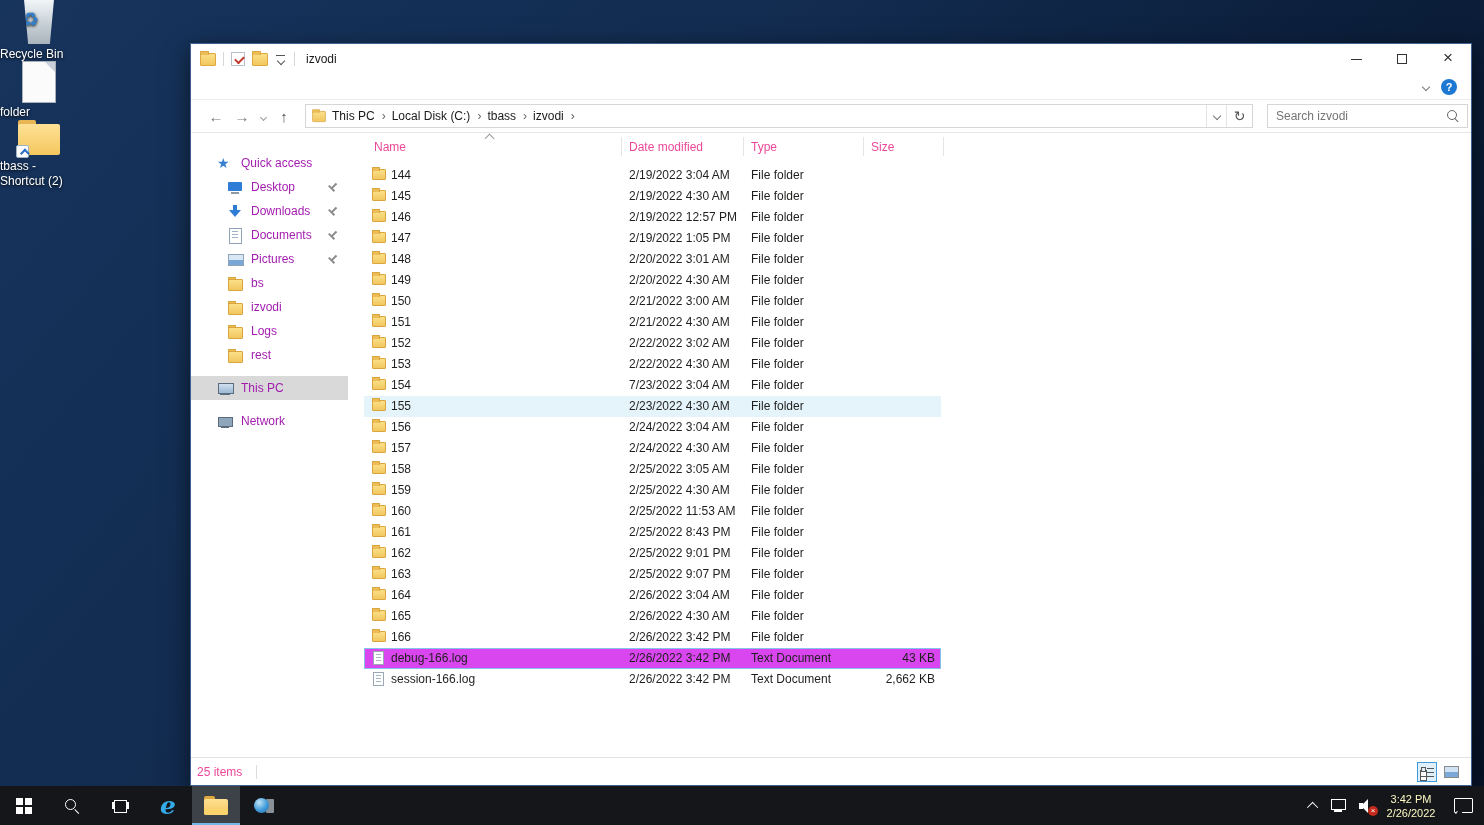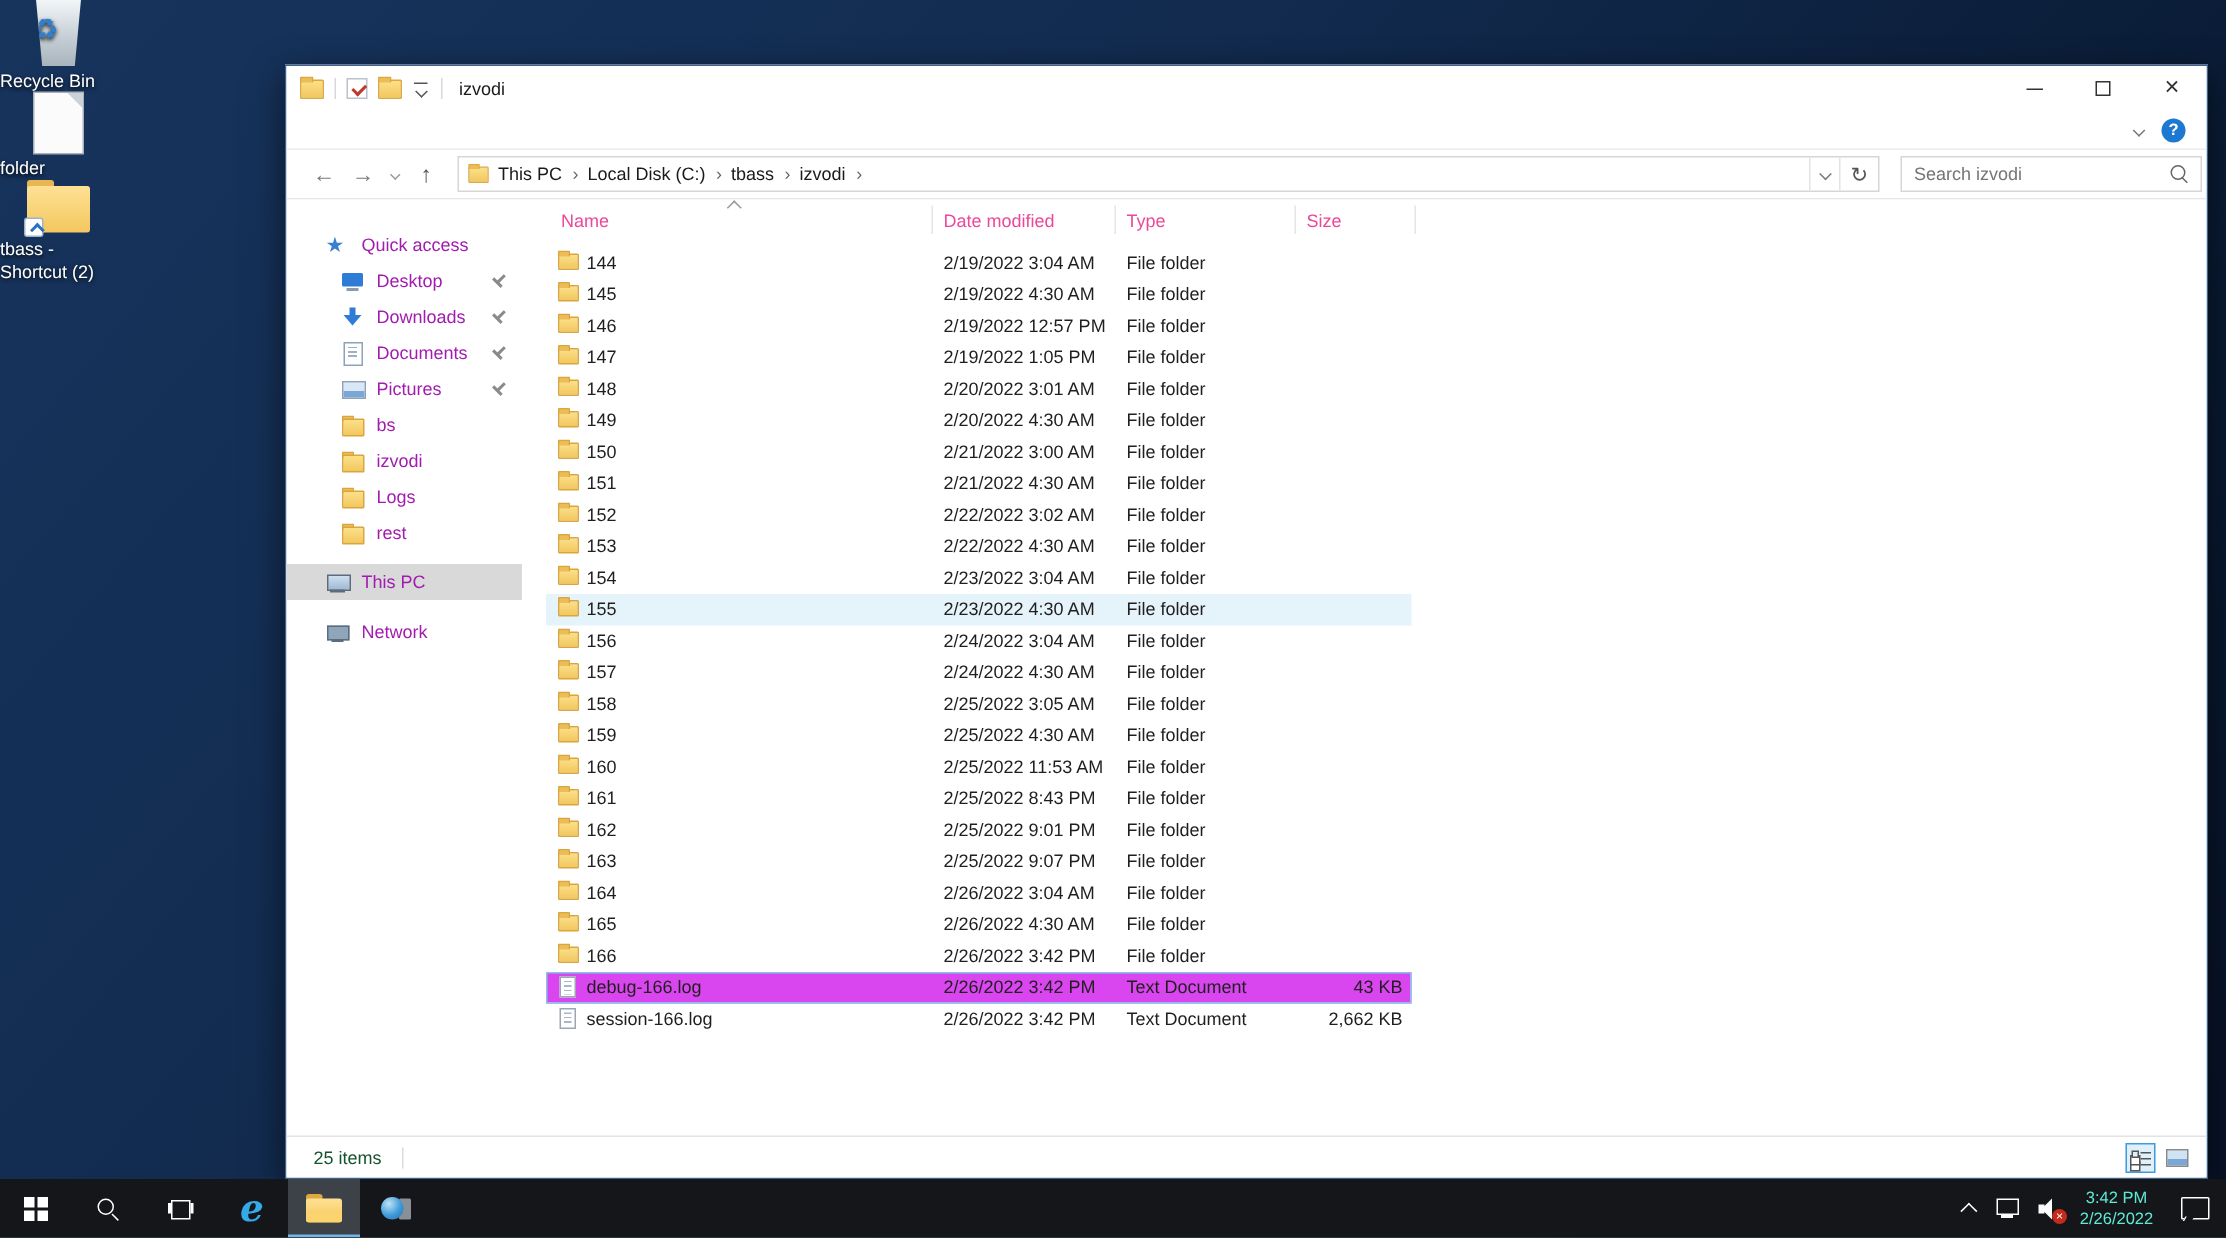--- a/index.html
+++ b/index.html
@@ -124,21 +124,21 @@
 .ic-folder{left:8px;top:4px;width:14px;height:11px;background:linear-gradient(180deg,#fbe089,#f2c75f);border:1px solid #d9a53c;border-radius:1px}
 .ic-folder::before{content:'';position:absolute;left:-1px;top:-3px;width:6px;height:3px;background:#ecbd57;border:1px solid #d9a53c;border-bottom:none;border-radius:1px 1px 0 0}
 .ic-file{left:9px;top:3px;width:11px;height:14px;background:#fff;border:1px solid #9aa7b5}
 .ic-file::after{content:'';position:absolute;left:2px;top:2px;width:5px;height:9px;background:repeating-linear-gradient(#a9b6c4 0 1px,transparent 1px 3px)}
 .fcell{position:absolute;top:3px;white-space:nowrap;color:#201f1e}
 .c-name{left:27px}.c-date{left:265px}.c-type{left:387px}
 .c-size{right:6px;text-align:right}
 
 
 .statusbar{position:absolute;left:0;bottom:0;right:0;height:28px;background:#fff;border-top:1px solid #e3e3e3;display:flex;align-items:center}
-.sb-count{padding-left:18px;color:#14532d}
+.sb-count{padding-left:6px;color:#ec4899}
 .sb-sep{width:1px;height:14px;background:#dcdcdc;margin-left:14px}
 .sb-views{margin-left:auto;display:flex;gap:4px;padding-right:10px}
 .vt{width:20px;height:20px;display:flex;align-items:center;justify-content:center;border:1px solid transparent}
 .vt.selected{border-color:#3f9bdc;background:#e0f0fb}
 .vt-details-g{position:relative;width:13px;height:12px}
 .vt-details-g::before{content:'';position:absolute;left:0;top:1px;width:3px;height:3px;border:1px solid #555;box-shadow:0 4px 0 0 #fff,0 4px 0 1px #555,0 8px 0 0 #fff,0 8px 0 1px #555}
 .vt-details-g::after{content:'';position:absolute;left:6px;top:2px;width:7px;height:1px;background:#555;box-shadow:0 4px 0 #555,0 8px 0 #555}
 .vt-thumb-g{width:15px;height:12px;border:1px solid #8a8a8a;background:linear-gradient(180deg,#cfe3f5 0 55%,#7aa7d6 55%)}
 
 
@@ -155,21 +155,21 @@
 .tb-taskview::before{content:'';position:absolute;left:2px;top:1px;width:11px;height:11px;border:1.5px solid #fff}
 .tb-taskview::after{content:'';position:absolute;left:0;top:3px;width:1.5px;height:7px;background:#fff;box-shadow:15px 0 0 #fff}
 .tb-ie{font-size:25px;font-weight:bold;color:#35aae8;line-height:25px;font-family:"DejaVu Serif",serif;font-style:italic}
 .tb-explorer{position:relative;width:24px;height:19px}
 .tb-explorer::before{content:'';position:absolute;left:0;top:0;width:11px;height:5px;background:#dfa73f;border-radius:2px 2px 0 0}
 .tb-explorer::after{content:'';position:absolute;left:0;top:3px;width:24px;height:16px;background:linear-gradient(180deg,#ffe092,#f5c75b);border-radius:2px;box-shadow:inset 0 -6px 0 #fbd46e}
 .tb-app{position:relative;width:20px;height:18px}
 .tb-app::before{content:'';position:absolute;right:0;top:2px;width:8px;height:14px;background:#8a9097;border-radius:1px}
 .tb-app::after{content:'';position:absolute;left:0;top:1px;width:15px;height:15px;border-radius:50%;background:radial-gradient(circle at 35% 30%,#bfe3f7,#3e9ad8 55%,#2e6ea8)}
 
-.tray{margin-left:auto;display:flex;align-items:flex-end;color:#5eead4}
+.tray{margin-left:auto;display:flex;align-items:flex-end;color:#fef9c3}
 .trcell{display:flex;align-items:center;justify-content:center;height:39px}
 .tr-chevron{width:24px}
 .tr-chevron::before{content:'';width:7px;height:7px;border-left:1.5px solid #fff;border-top:1.5px solid #fff;transform:rotate(45deg) translateY(2px)}
 .tr-network{width:26px;position:relative;height:39px}
 .tr-network::before{content:'';position:absolute;left:5px;top:13px;width:13px;height:9px;border:1.4px solid #fff}
 .tr-network::after{content:'';position:absolute;left:8px;top:24px;width:8px;height:1.5px;background:#fff}
 .tr-speaker{width:28px;position:relative;height:39px}
 .spk{position:relative;width:15px;height:14px}
 .spk::before{content:'';position:absolute;left:0;top:4px;width:4px;height:6px;background:#fff}
 .spk::after{content:'';position:absolute;left:2px;top:0;border:7px solid transparent;border-right:7px solid #fff;border-left:none}
@@ -444,21 +444,21 @@
               <span class="fcell c-name">153</span>
               <span class="fcell c-date">2/22/2022 4:30 AM</span>
               <span class="fcell c-type">File folder</span>
               <span class="fcell c-size"></span>
             </div>
 
             <div class="frow folder">
               <span class="fico ic-folder"></span>
 
               <span class="fcell c-name">154</span>
-              <span class="fcell c-date">2/23/2022 3:04 AM</span>
+              <span class="fcell c-date">7/23/2022 3:04 AM</span>
               <span class="fcell c-type">File folder</span>
               <span class="fcell c-size"></span>
             </div>
 
             <div class="frow folder hover">
               <span class="fico ic-folder"></span>
 
               <span class="fcell c-name">155</span>
               <span class="fcell c-date">2/23/2022 4:30 AM</span>
               <span class="fcell c-type">File folder</span>

